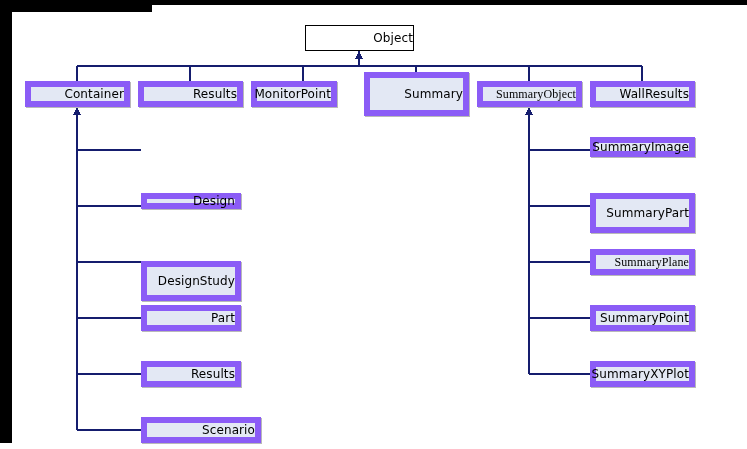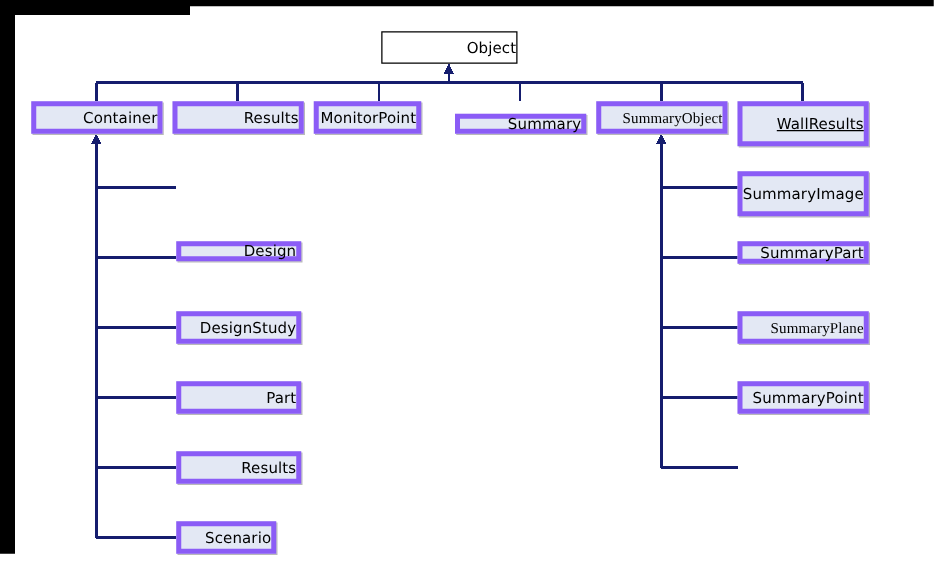--- a/index.html
+++ b/index.html
@@ -52,21 +52,21 @@
     align-items: center;
     justify-content: flex-end;
     font-size: 12px;
     line-height: 1;
     color: #000000;
     white-space: nowrap;
     letter-spacing: 0.1px;
   }
   .node.derived {
     background: #e3e8f4;
-    border: 4px solid #8b5cf6;
+    border: 6px solid #8b5cf6;
     box-shadow: 1px 1px 0 0 #b9b9b9;
   }
   .node.root {
     background: #ffffff;
     border: 1px solid #000000;
   }
 </style>
 </head>
 <body>
 
@@ -121,53 +121,56 @@
 
     <div class="node derived" id="node-container" style="left: 25px; top: 81px; width: 105px; height: 26px;">
       <span>Container</span>
     </div>
     <div class="node derived" id="node-cutplane" style="left: 138px; top: 81px; width: 105px; height: 26px;">
       <span>Results</span>
     </div>
     <div class="node derived" id="node-monitorpoint" style="left: 251px; top: 81px; width: 86px; height: 26px;">
       <span>MonitorPoint</span>
     </div>
-    <div class="node derived" id="node-summary" style="left: 364px; top: 91px; width: 105px; height: 16px;">
+    <div class="node derived" id="node-summary" style="left: 364px; top: 72px; width: 105px; height: 44px;">
       <span>Summary</span>
     </div>
     <div class="node derived" id="node-summaryobject" style="left: 477px; top: 81px; width: 105px; height: 26px; font-family: Liberation Serif, serif;">
       <span>SummaryObject</span>
     </div>
-    <div class="node derived" id="node-wallresults" style="left: 590px; top: 81px; width: 105px; height: 36px; text-decoration: underline;">
+    <div class="node derived" id="node-wallresults" style="left: 590px; top: 81px; width: 105px; height: 26px;">
       <span>WallResults</span>
     </div>
 
     <div class="node derived" id="node-design" style="left: 141px; top: 193px; width: 100px; height: 16px;">
       <span>Design</span>
     </div>
-    <div class="node derived" id="node-designstudy" style="left: 141px; top: 249px; width: 100px; height: 26px;">
+    <div class="node derived" id="node-designstudy" style="left: 141px; top: 261px; width: 100px; height: 40px;">
       <span>DesignStudy</span>
     </div>
     <div class="node derived" id="node-part" style="left: 141px; top: 305px; width: 100px; height: 26px;">
       <span>Part</span>
     </div>
     <div class="node derived" id="node-results" style="left: 141px; top: 361px; width: 100px; height: 26px;">
       <span>Results</span>
     </div>
-    <div class="node derived" id="node-scenario" style="left: 141px; top: 417px; width: 80px; height: 26px;">
+    <div class="node derived" id="node-scenario" style="left: 141px; top: 417px; width: 120px; height: 26px;">
       <span>Scenario</span>
     </div>
 
-    <div class="node derived" id="node-summaryimage" style="left: 590px; top: 137px; width: 105px; height: 36px;">
+    <div class="node derived" id="node-summaryimage" style="left: 590px; top: 137px; width: 105px; height: 20px;">
       <span>SummaryImage</span>
     </div>
-    <div class="node derived" id="node-summarypart" style="left: 590px; top: 193px; width: 105px; height: 18px;">
+    <div class="node derived" id="node-summarypart" style="left: 590px; top: 193px; width: 105px; height: 40px;">
       <span>SummaryPart</span>
     </div>
     <div class="node derived" id="node-summaryplane" style="left: 590px; top: 249px; width: 105px; height: 26px; font-family: Liberation Serif, serif;">
       <span>SummaryPlane</span>
     </div>
     <div class="node derived" id="node-summarypoint" style="left: 590px; top: 305px; width: 105px; height: 26px;">
       <span>SummaryPoint</span>
     </div>
+    <div class="node derived" id="node-summaryxyplot" style="left: 590px; top: 361px; width: 105px; height: 26px;">
+      <span>SummaryXYPlot</span>
+    </div>
 
   </div>
 </div>
 
 </body></html>

